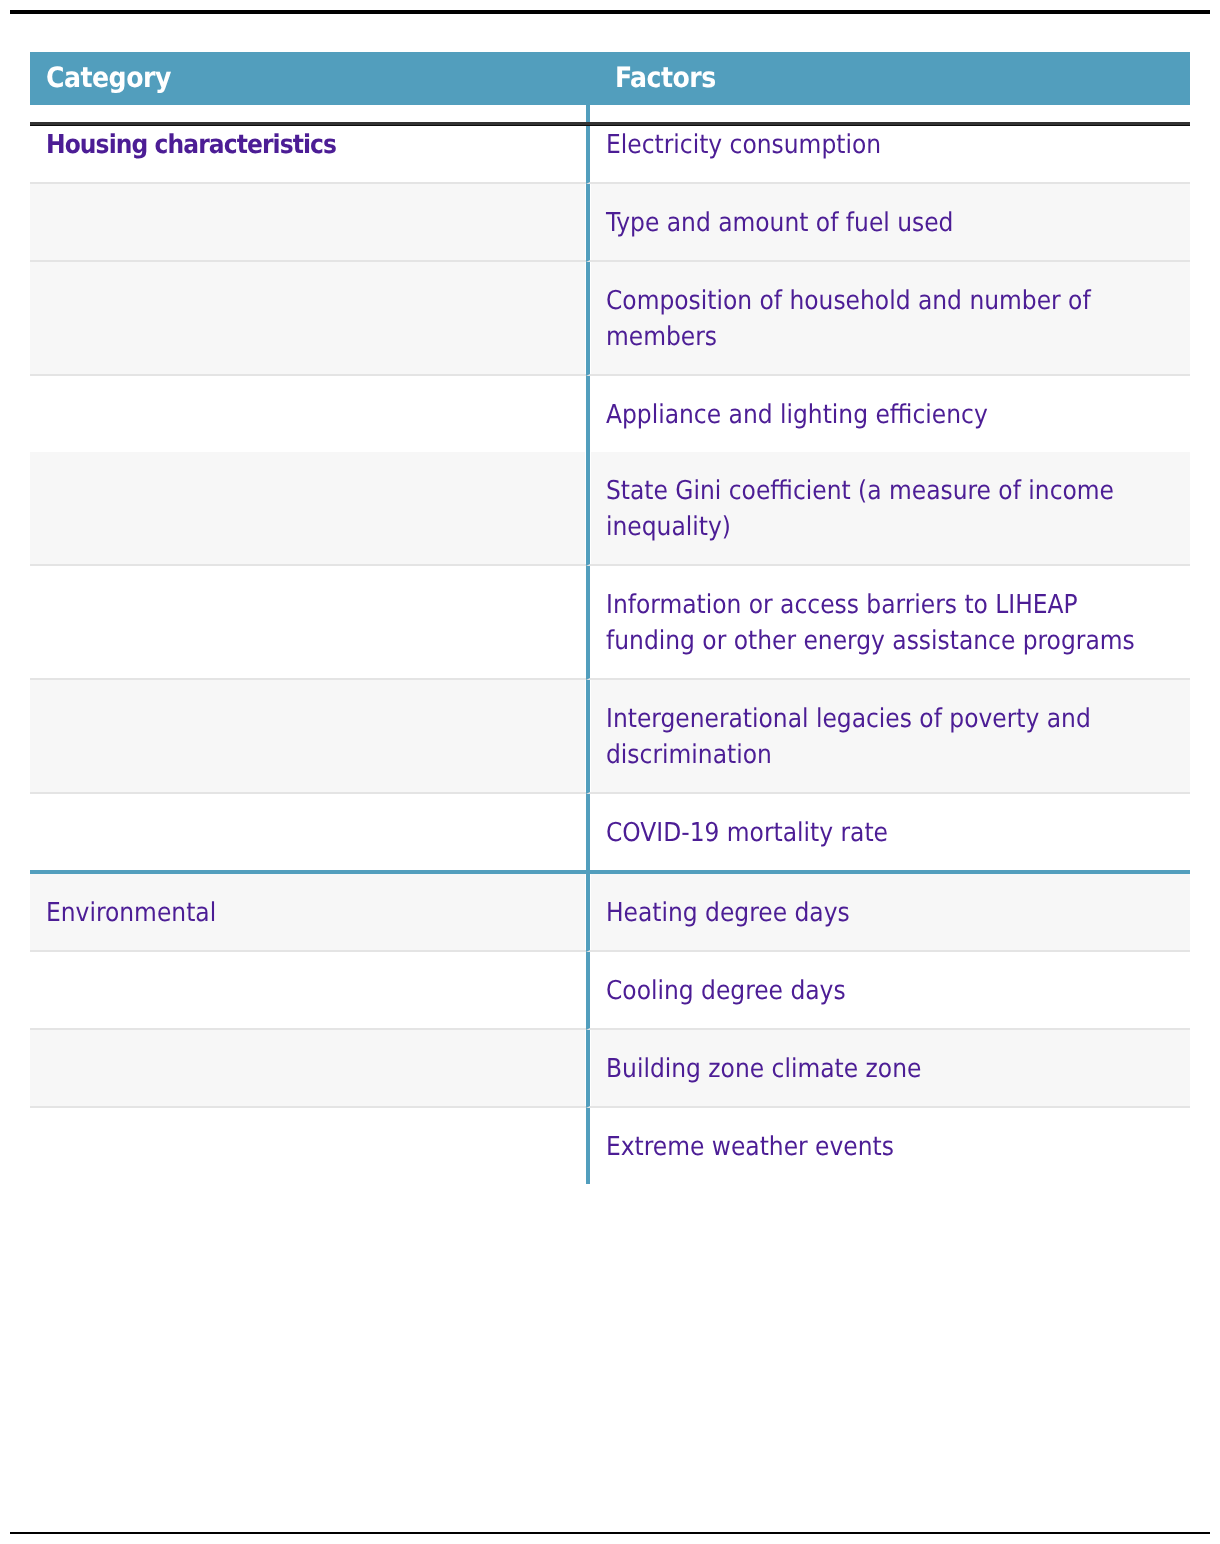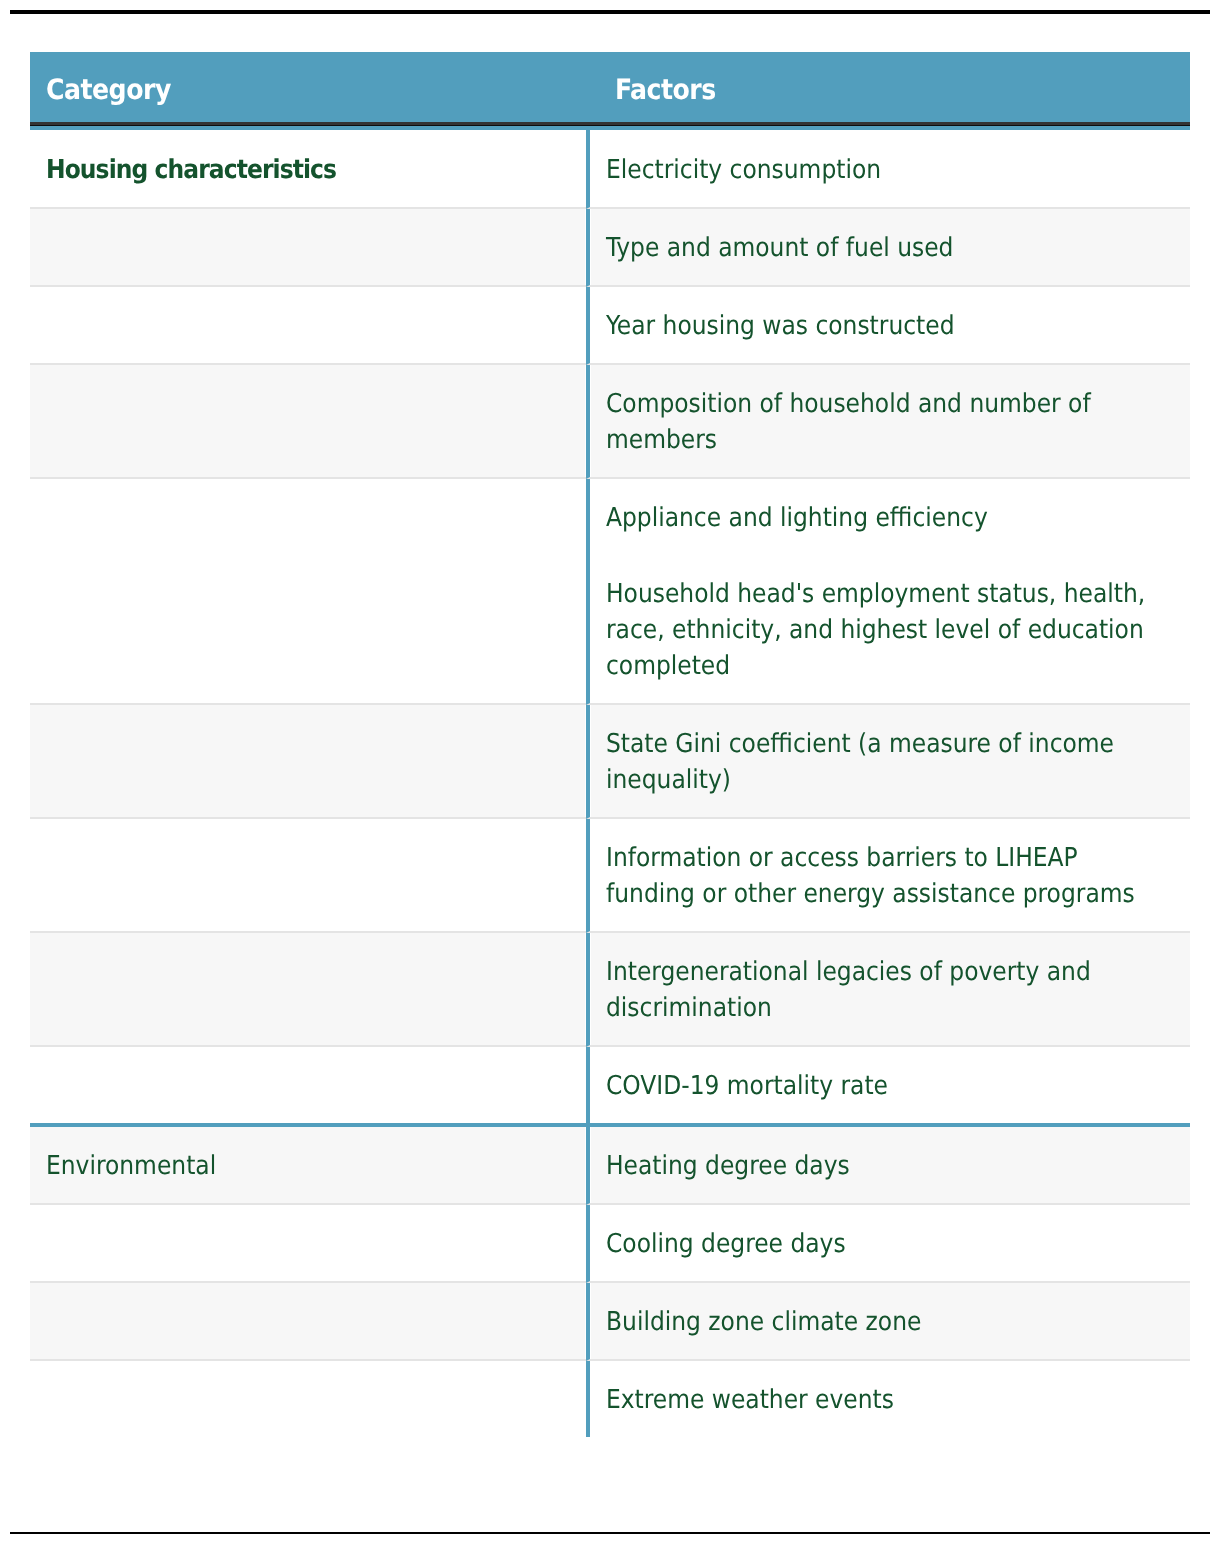--- a/index.html
+++ b/index.html
@@ -19,27 +19,27 @@
   .hdr-rule{position:absolute;left:30px;top:121.6px;width:1160px;height:4px;
     background:linear-gradient(to bottom,#333 0,#333 3px,#0d0d0d 3px,#0d0d0d 4px);}
 
   table{position:absolute;left:30px;top:52px;transform:translateZ(0);width:1160px;border-collapse:separate;border-spacing:0;table-layout:fixed;}
   col.c1{width:556px;}
   col.c2{width:604px;}
 
   thead th{
     background:#529EBD;color:#fff;font-weight:700;font-size:28px;line-height:36px;letter-spacing:-0.5px;
     text-align:left;vertical-align:middle;
-    height:78px;box-sizing:border-box;
+    height:53px;box-sizing:border-box;
     padding:0 0 1.6px 16px;
   }
   thead th.h2{padding-left:29px;}
 
   tbody td{
-    font-size:26px;line-height:36px;color:#14532d;vertical-align:middle;
+    font-size:26px;line-height:36px;color:#4c1d95;vertical-align:middle;
     padding:21.5px 0 18.5px 16px;border-bottom:2px solid #e4e4e4;
     background:#fff;background-clip:padding-box;
   }
   tbody tr.alt td{background:#f7f7f7;background-clip:padding-box;}
   td.cat{font-weight:700;letter-spacing:-0.9px;box-shadow:inset -1px 0 0 #fff;}
   td.cat.plain{font-weight:400;letter-spacing:0;margin-top:14px;}
   td.fac{border-left:4px solid #529EBD;padding-left:16px;box-shadow:inset 1px 0 0 #fff;}
   tbody tr:first-child td{padding-top:22px;}
   tbody tr.sect td{border-top:4px solid #529EBD;}
   tbody tr.presect td{border-bottom:none;}
@@ -68,42 +68,30 @@
           <td class="fac">
             <span class="w">Electricity consumption</span>
           </td>
         </tr>
         <tr class="alt">
           <td class="cat"></td>
           <td class="fac">
             <span class="w">Type and amount of fuel used</span>
           </td>
         </tr>
-        <tr>
-          <td class="cat"></td>
-          <td class="fac">
-            <span class="w">Year housing was constructed</span>
-          </td>
-        </tr>
         <tr class="alt">
           <td class="cat"></td>
           <td class="fac">
             <span class="w">Composition of household and number of members</span>
           </td>
         </tr>
         <tr class="presect">
           <td class="cat"></td>
           <td class="fac">
             <span class="w">Appliance and lighting efficiency</span>
-          </td>
-        </tr>
-        <tr>
-          <td class="cat"></td>
-          <td class="fac">
-            <span class="w">Household head's employment status, health, race, ethnicity, and highest level of education completed</span>
           </td>
         </tr>
         <tr class="alt">
           <td class="cat"></td>
           <td class="fac">
             <span class="w">State Gini coefficient (a measure of income inequality)</span>
           </td>
         </tr>
         <tr>
           <td class="cat"></td>

